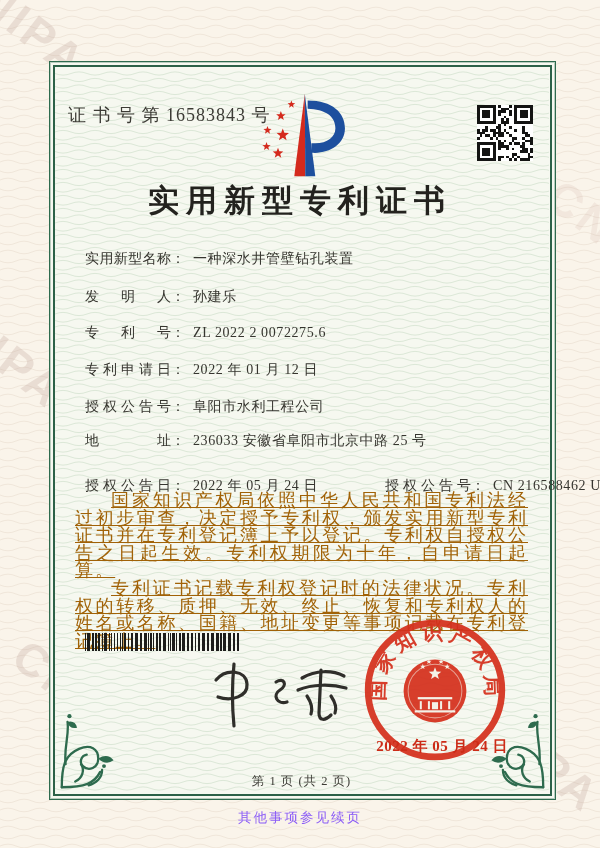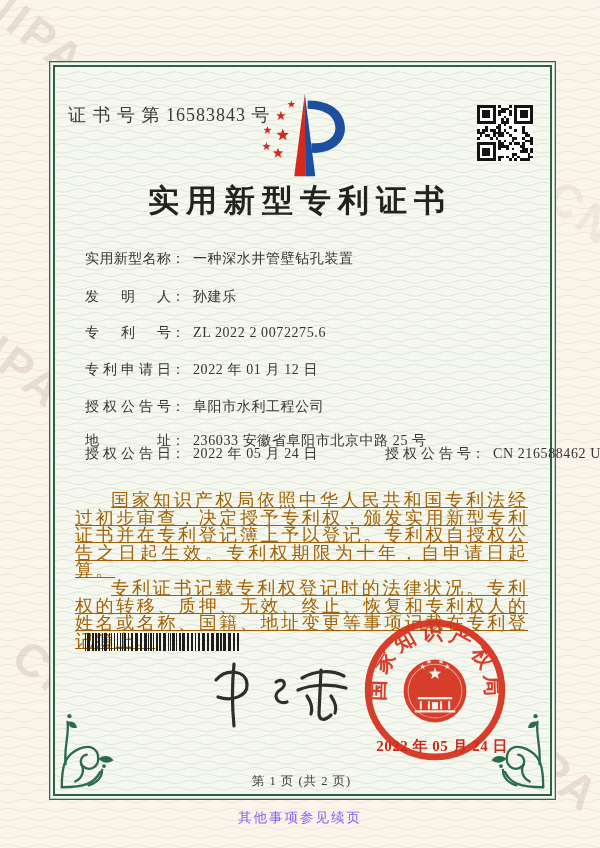--- a/index.html
+++ b/index.html
@@ -542,21 +542,21 @@
     </div>
     <div class="frow" style="top:361px">
       <span class="flabel">专利申请日</span><span class="fcolon">：</span><span class="fvalue">2022 年 01 月 12 日</span>
     </div>
     <div class="frow" style="top:398px">
       <span class="flabel">授权公告号</span><span class="fcolon">：</span><span class="fvalue">阜阳市水利工程公司</span>
     </div>
     <div class="frow" style="top:432px">
       <span class="flabel">地址</span><span class="fcolon">：</span><span class="fvalue">236033 安徽省阜阳市北京中路 25 号</span>
     </div>
-    <div class="frow" style="top:445px">
+    <div class="frow" style="top:477px">
       <span class="flabel">授权公告日</span><span class="fcolon">：</span><span class="fvalue">2022 年 05 月 24 日</span>
       <span class="frow2">
         <span class="flabel">授权公告号</span><span class="fcolon">：</span><span class="fvalue">CN 216588462 U</span>
       </span>
     </div>
 
     <div class="paras">
       <p>国家知识产权局依照中华人民共和国专利法经过初步审查，决定授予专利权，颁发实用新型专利证书并在专利登记簿上予以登记。专利权自授权公告之日起生效。专利权期限为十年，自申请日起算。</p>
       <p>专利证书记载专利权登记时的法律状况。专利权的转移、质押、无效、终止、恢复和专利权人的姓名或名称、国籍、地址变更等事项记载在专利登记簿上。</p>
     </div>

